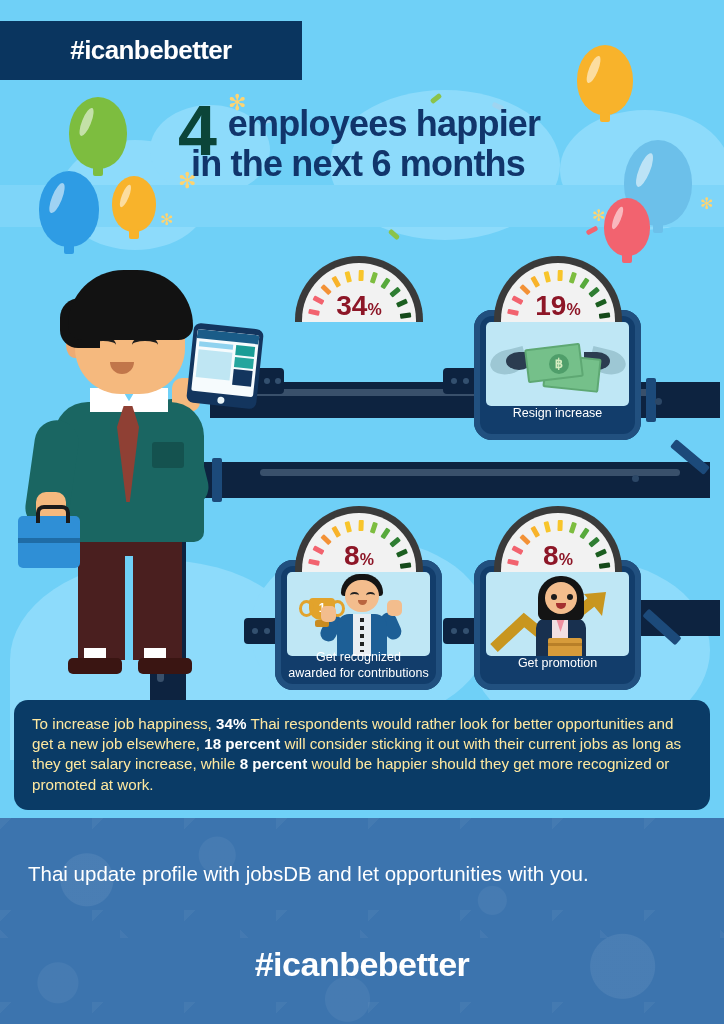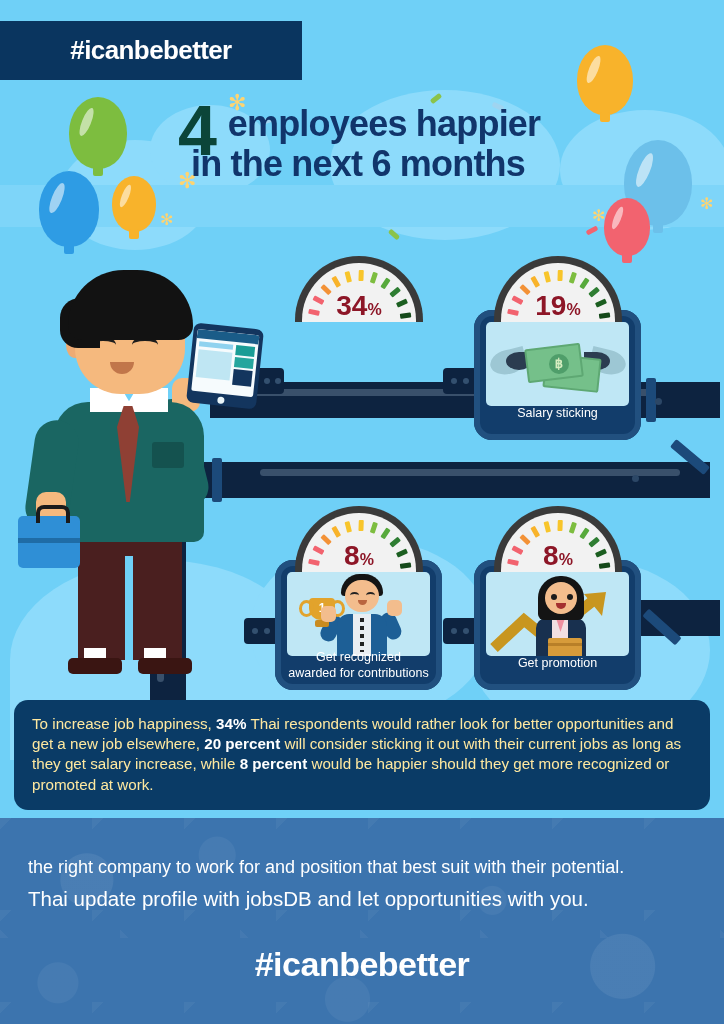--- a/index.html
+++ b/index.html
@@ -480,21 +480,21 @@
   <div class="card card-2">
     <div class="thumb">
       <span class="t-wing l"></span>
         <span class="t-wing r"></span>
       <span class="t-wing2 l"></span>
         <span class="t-wing2 r"></span>
       <span class="t-bill b2"></span>
         <span class="t-bill b1"></span>
       <span class="t-coin">฿</span>
     </div>
-    <div class="clabel">Salary sticking</div>
+    <div class="clabel">Resign increase</div>
   </div>
   <div class="gauge g2">
     <div class="dial">
       <span class="tick" style="transform:rotate(-78deg);">
           <i style="background:#f2636f;"></i>
         </span>
       <span class="tick" style="transform:rotate(-62deg);">
           <i style="background:#f2636f;"></i>
         </span>
       <span class="tick" style="transform:rotate(-46deg);">
@@ -642,22 +642,21 @@
           <i style="background:#1b5e20;"></i>
         </span>
       <span class="tick" style="transform:rotate(82deg);">
           <i style="background:#14491a;"></i>
         </span>
       <span class="pct"><span>8</span><small>%</small></span>
     </div>
   </div>
 
   <div class="callout">
-    <p><span>To increase job happiness, </span><b>34%</b><span> Thai respondents would rather look for better opportunities and get a new job elsewhere, </span><b>20 percent</b><span> will consider sticking it out with their current jobs as long as they get salary increase, while </span><b>8 percent</b><span> would be happier should they get more recognized or promoted at work.</span></p>
+    <p><span>To increase job happiness, </span><b>34%</b><span> Thai respondents would rather look for better opportunities and get a new job elsewhere, </span><b>18 percent</b><span> will consider sticking it out with their current jobs as long as they get salary increase, while </span><b>8 percent</b><span> would be happier should they get more recognized or promoted at work.</span></p>
   </div>
 
   <div class="summary">
-    <div class="sum-l2">the right company to work for and position that best suit with their potential.</div>
     <div class="sum-l3"><span>Thai update profile with </span><b>jobsDB</b><span> and let opportunities with you.</span></div>
   </div>
   <div class="foot-tag">#icanbebetter</div>
 
 </div>
 
 </body></html>

